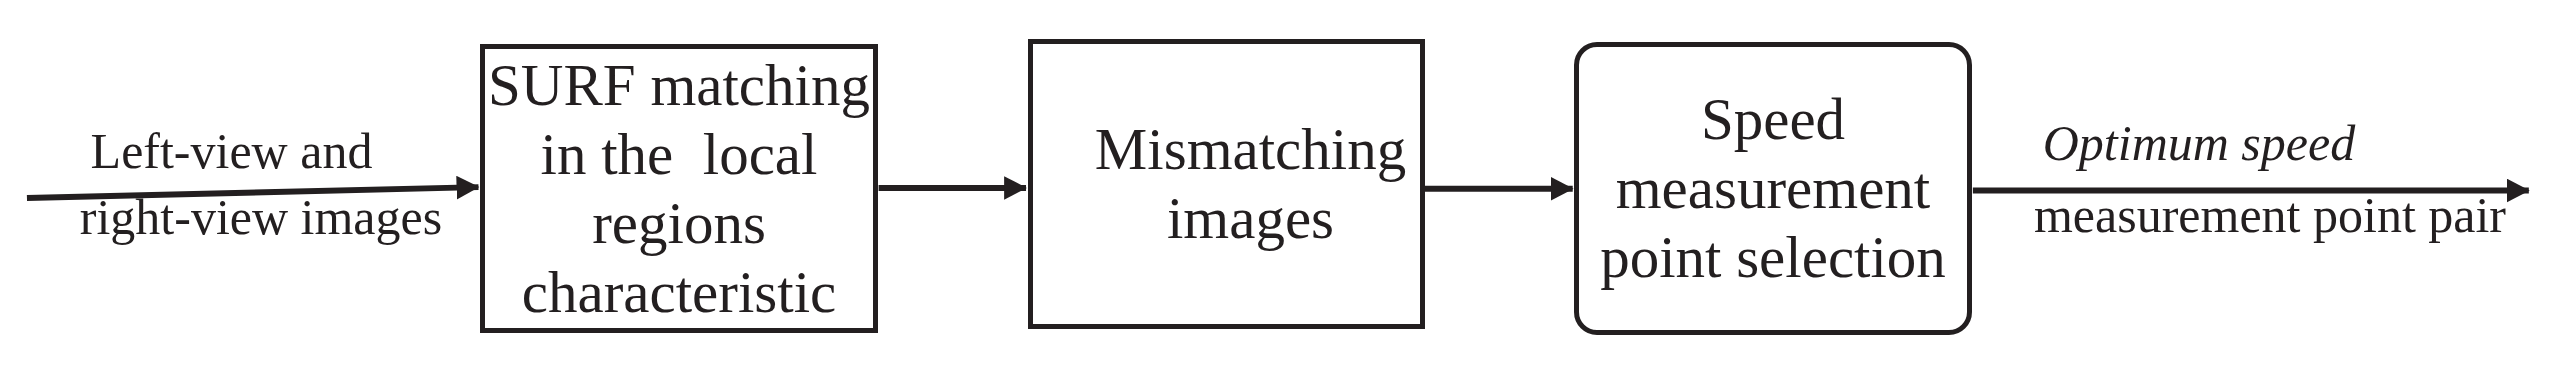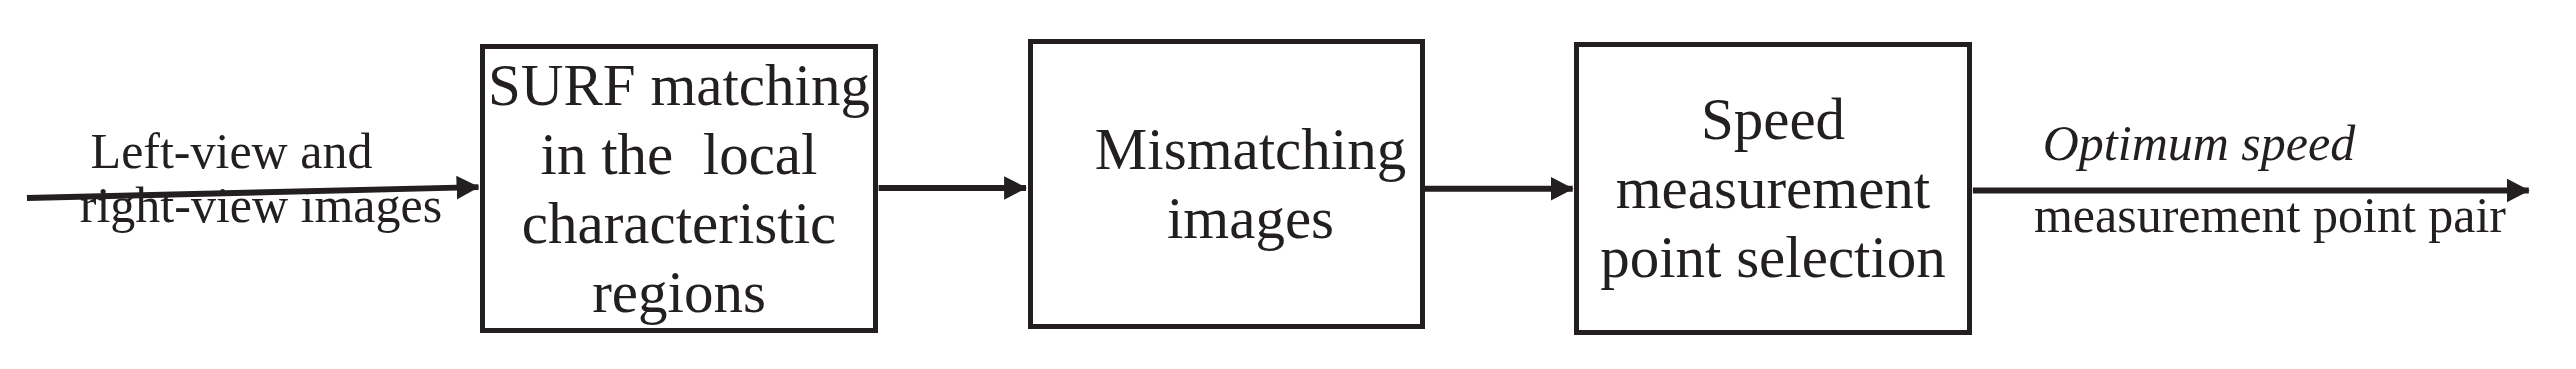--- a/index.html
+++ b/index.html
@@ -52,35 +52,35 @@
         <path d="M0,0 L27,14 L0,28 Z" fill="#231f20"></path>
       </marker>
     </defs>
     <line x1="32" y1="235" x2="568" y2="222" stroke="#231f20" stroke-width="7" marker-end="url(#ah)"></line>
     <line x1="1043" y1="223" x2="1218" y2="223" stroke="#231f20" stroke-width="7" marker-end="url(#ah)"></line>
     <line x1="1691" y1="224" x2="1867" y2="224" stroke="#231f20" stroke-width="7" marker-end="url(#ah)"></line>
     <line x1="2342" y1="226" x2="3002" y2="226" stroke="#231f20" stroke-width="7" marker-end="url(#ah)"></line>
   </svg>
 
   <div class="lbl" style="left:25px;  top:126px; width:413px;">Left-view and</div>
-  <div class="lbl" style="left:25px;  top:180px; width:472px;">right-view images</div>
+  <div class="lbl" style="left:25px;  top:192px; width:472px;">right-view images</div>
 
   <div class="pbox" style="left:480px; top:44px; width:398px; height:289px;">
     <div class="box-line">SURF matching</div>
     <div class="box-line">in the  local</div>
+    <div class="box-line">regions</div>
     <div class="box-line">characteristic</div>
-    <div class="box-line">regions</div>
   </div>
 
   <div class="pbox" style="left:1028px; top:39px; width:397px; height:290px;padding-left:48px;">
     <div class="box-line">Mismatching</div>
     <div class="box-line">images</div>
   </div>
 
-  <div class="pbox" style="left:1574px; top:42px; width:398px; height:293px;">
+  <div class="pbox" style="left:1574px; top:42px; width:398px; height:293px;border-radius:23px;">
     <div class="box-line">Speed</div>
     <div class="box-line">measurement</div>
     <div class="box-line">point selection</div>
   </div>
 
   <div class="lbl" style="left:1963px; top:118px; width:472px;font-style:italic;">Optimum speed</div>
   <div class="lbl" style="left:1971px; top:190px; width:598px;">measurement point pair</div>
 
 </div>
 

